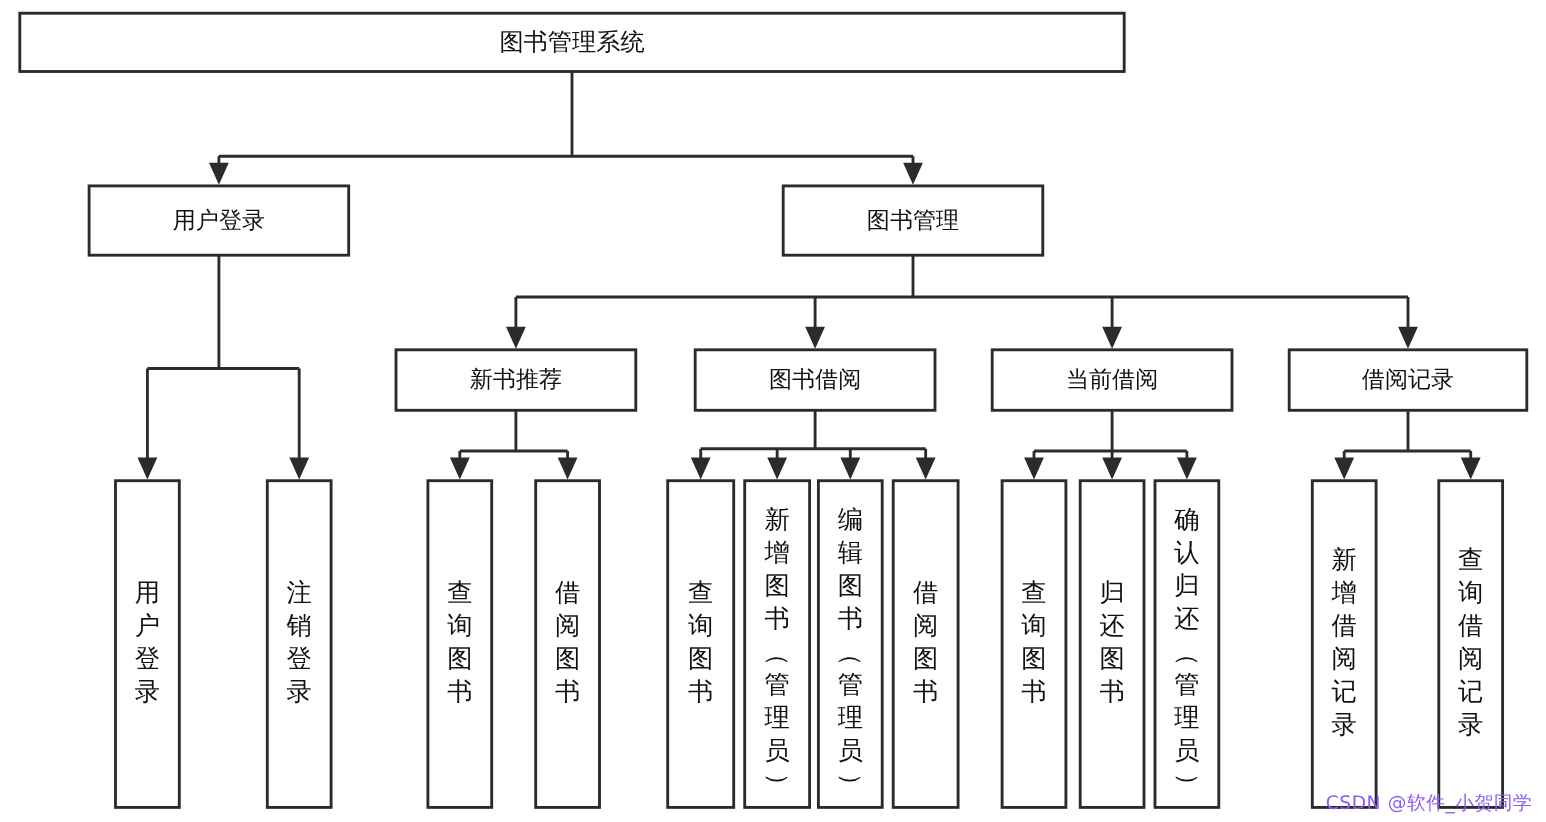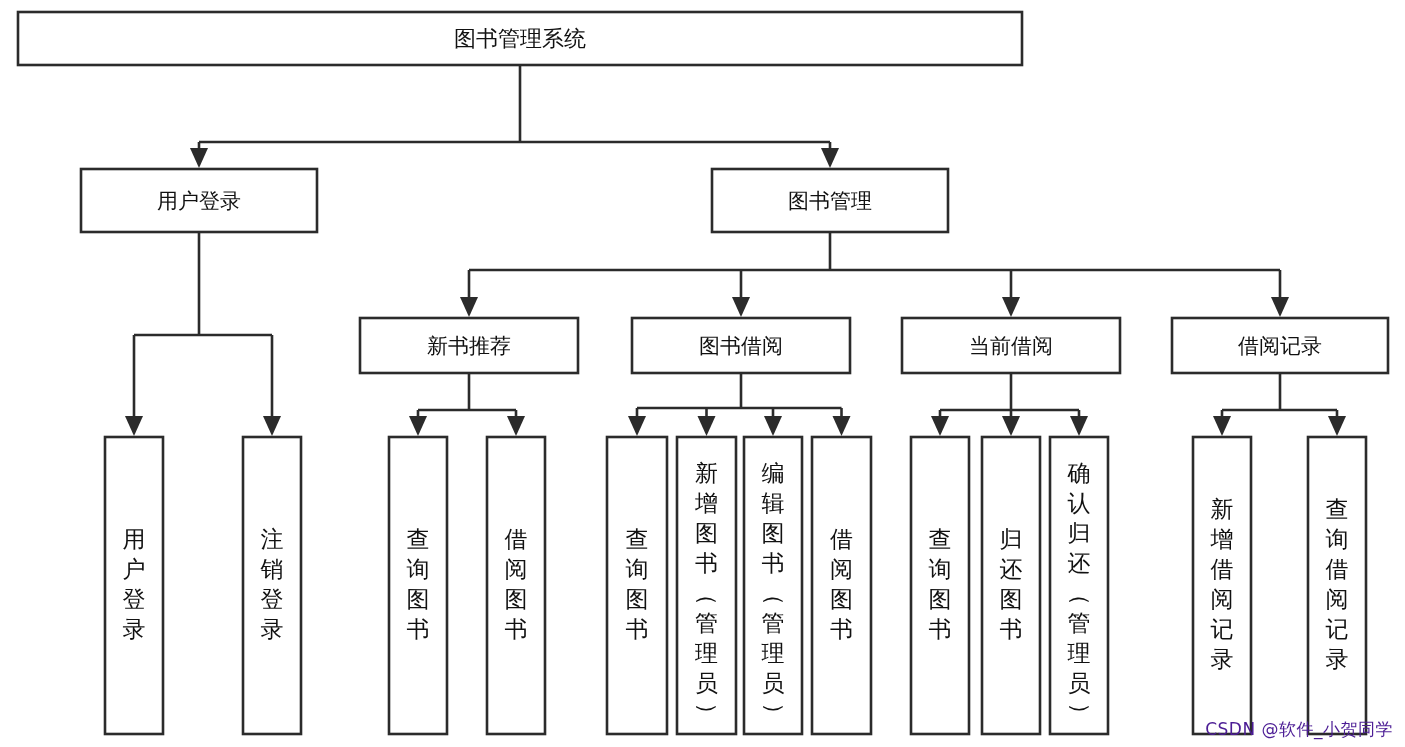--- a/index.html
+++ b/index.html
@@ -64,21 +64,21 @@
     fill: #111111;
     text-anchor: middle;
     dominant-baseline: middle;
   }
   .watermark {
     position: absolute;
     right: 12px;
     bottom: 6px;
     font-family: "DejaVu Sans", "Liberation Sans", sans-serif;
     font-size: 17px;
-    color: #4c1d95;
+    color: #8b5cf6;
     letter-spacing: 0.5px;
     white-space: nowrap;
     user-select: none;
   }
 </style>
 </head>
 <body>
 
 <div id="diagram-root">
   <svg class="diagram-canvas" viewBox="0 0 1405 747">

